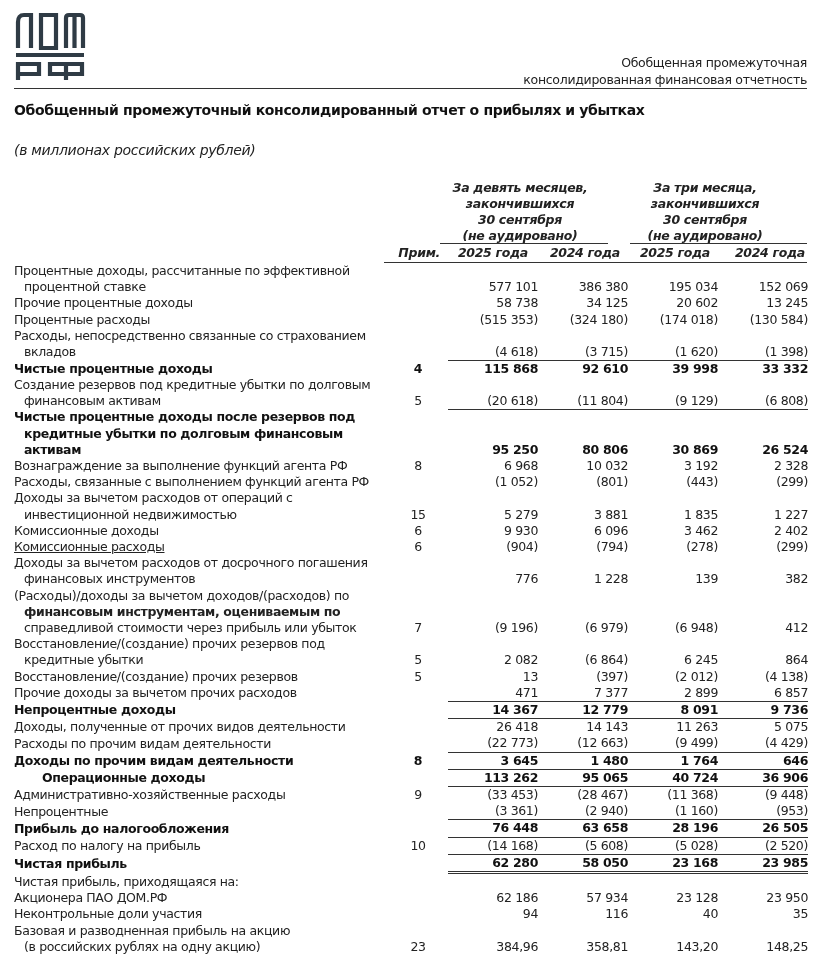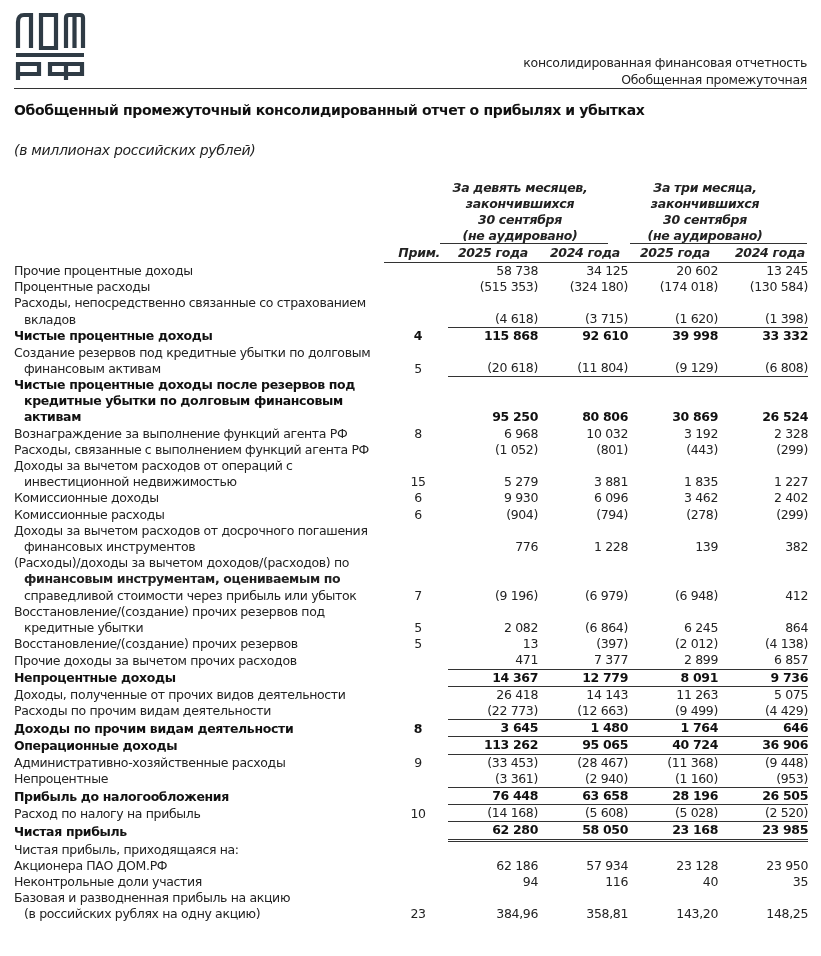--- a/index.html
+++ b/index.html
@@ -65,22 +65,22 @@
   <rect x="2" y="41" width="68" height="4" fill="#2f3b45"></rect>
   <g fill="none" stroke="#2f3b45" stroke-width="4.2">
 
     <path d="M4 68 V52 H25 V62 H4"></path>
 
     <path d="M36 52 H68 V62 H36 Z M52 50 V68"></path>
   </g>
 </svg>
 
 <div class="header-right">
+  <div>Обобщенная промежуточная</div>
   <div>консолидированная финансовая отчетность</div>
-  <div>Обобщенная промежуточная</div>
 </div>
 <div class="header-rule"></div>
 
 <div class="title">Обобщенный промежуточный консолидированный отчет о прибылях и убытках</div>
 <div class="subtitle">(в миллионах российских рублей)</div>
 
 <div class="colhead nine">
   <div>За девять месяцев,</div>
   <div>закончившихся</div>
   <div>30 сентября</div>
@@ -101,20 +101,31 @@
   <div class="yr" style="left:534px; width:80px;">2024 года</div>
   <div class="yr" style="left:624px; width:80px;">2025 года</div>
   <div class="yr" style="left:714px; width:85px;">2024 года</div>
 </div>
 <div class="yr-rule"></div>
 
 <table class="stmt">
   <tbody id="stmt-body">
       <tr>
         <td class="lbl">
+          <span style="display: block;">Процентные доходы, рассчитанные по эффективной</span>
+          <span class="cont" style="display: block;">процентной ставке</span>
+        </td>
+        <td class="note"></td>
+        <td class="num" style="padding-left: 0px;">577 101</td>
+        <td class="num">386 380</td>
+        <td class="num">195 034</td>
+        <td class="num">152 069</td>
+      </tr>
+      <tr>
+        <td class="lbl">
           <span style="display: block;">Прочие процентные доходы</span>
         </td>
         <td class="note"></td>
         <td class="num" style="padding-left: 0px;">58 738</td>
         <td class="num">34 125</td>
         <td class="num">20 602</td>
         <td class="num">13 245</td>
       </tr>
       <tr>
         <td class="lbl">
@@ -206,21 +217,21 @@
           <span style="display: block;">Комиссионные доходы</span>
         </td>
         <td class="note">6</td>
         <td class="num" style="padding-left: 0px;">9 930</td>
         <td class="num">6 096</td>
         <td class="num">3 462</td>
         <td class="num">2 402</td>
       </tr>
       <tr>
         <td class="lbl">
-          <span style="display: block;">Комиссионные расходы</span>
+          <span style="display: block; text-decoration: underline;">Комиссионные расходы</span>
         </td>
         <td class="note">6</td>
         <td class="num" style="padding-left: 0px;">(904)</td>
         <td class="num">(794)</td>
         <td class="num">(278)</td>
         <td class="num">(299)</td>
       </tr>
       <tr>
         <td class="lbl">
           <span style="display: block;">Доходы за вычетом расходов от досрочного погашения</span>
@@ -310,21 +321,21 @@
           <span style="display: block;">Доходы по прочим видам деятельности</span>
         </td>
         <td class="note">8</td>
         <td class="num rt" style="padding-left: 0px;">3 645</td>
         <td class="num rt">1 480</td>
         <td class="num rt">1 764</td>
         <td class="num rt">646</td>
       </tr>
       <tr class="bold">
         <td class="lbl">
-          <span style="display: block;">Операционные доходы</span>
+          <span style="display: block; margin-left: 28px;">Операционные доходы</span>
         </td>
         <td class="note"></td>
         <td class="num rt" style="padding-left: 0px;">113 262</td>
         <td class="num rt">95 065</td>
         <td class="num rt">40 724</td>
         <td class="num rt">36 906</td>
       </tr>
       <tr>
         <td class="lbl">
           <span style="display: block;">Административно-хозяйственные расходы</span>

